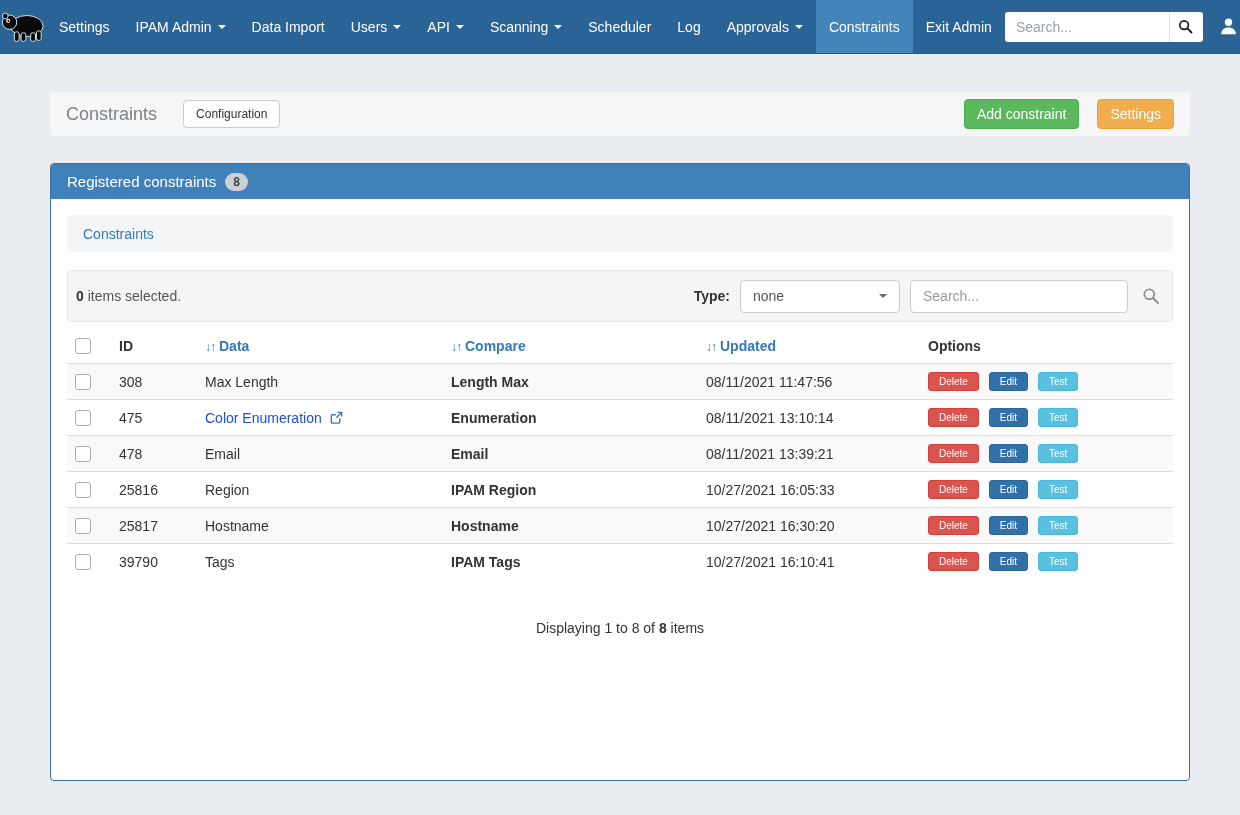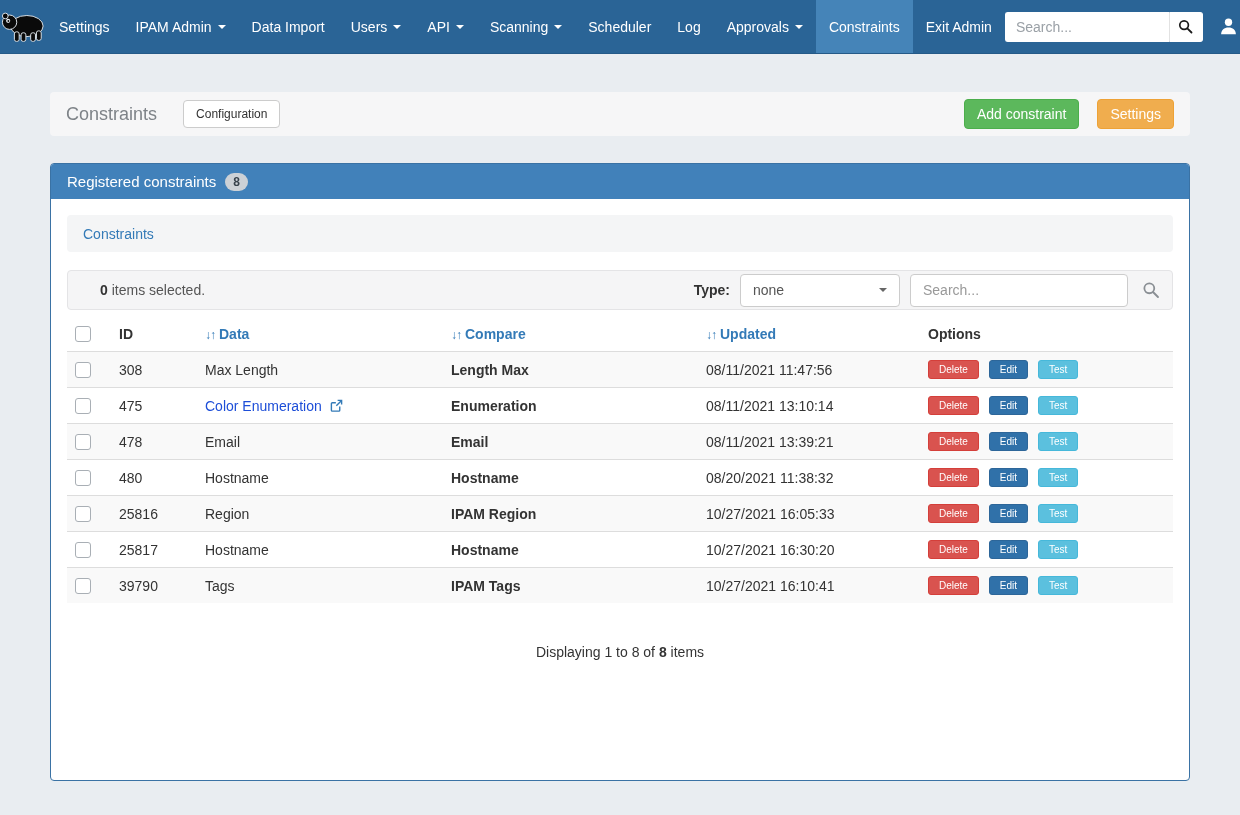--- a/index.html
+++ b/index.html
@@ -81,22 +81,22 @@
   }
   .panel-body { padding:16px; }
 
   .subheader {
     height:37px; background:#f4f5f6; border-radius:4px;
     display:flex; align-items:center; padding:0 16px;
   }
   .subheader a { color:#337ab7; font-size:14px; text-decoration:none; cursor:pointer; }
 
   .filter-row {
-    margin-top:18px; height:40px; background:#f5f5f6; border:1px solid #e4e4e6; border-radius:4px;
-    display:flex; align-items:center; padding:0 12px 0 32px; font-size:14px;
+    margin-top:18px; height:52px; background:#f5f5f6; border:1px solid #e4e4e6; border-radius:4px;
+    display:flex; align-items:center; padding:0 12px 0 8px; font-size:14px;
   }
   .filter-left b { color:#333; }
   .filter-left { color:#555; }
   .filter-spacer { flex:1; }
   .type-label { font-weight:bold; color:#333; margin-right:10px; }
   .type-select {
     width:160px; height:33px; background:#fff; border:1px solid #ccc; border-radius:4px;
     display:flex; align-items:center; padding:0 12px; color:#555; cursor:pointer; margin-right:10px;
   }
   .type-select .sel-label { flex:1; }
@@ -325,34 +325,20 @@
             <td>
               <button class="btn-xs btn-delete">Delete</button>
               <button class="btn-xs btn-edit">Edit</button>
               <button class="btn-xs btn-test">Test</button>
             </td>
           </tr>
           <tr>
             <td>
                 <div class="checkbox"></div>
               </td>
-            <td>480</td>
-            <td>Hostname</td>
-            <td class="c-compare">Hostname</td>
-            <td>08/20/2021 11:38:32</td>
-            <td>
-              <button class="btn-xs btn-delete">Delete</button>
-              <button class="btn-xs btn-edit">Edit</button>
-              <button class="btn-xs btn-test">Test</button>
-            </td>
-          </tr>
-          <tr>
-            <td>
-                <div class="checkbox"></div>
-              </td>
             <td>25816</td>
             <td>Region</td>
             <td class="c-compare">IPAM Region</td>
             <td>10/27/2021 16:05:33</td>
             <td>
               <button class="btn-xs btn-delete">Delete</button>
               <button class="btn-xs btn-edit">Edit</button>
               <button class="btn-xs btn-test">Test</button>
             </td>
           </tr>

